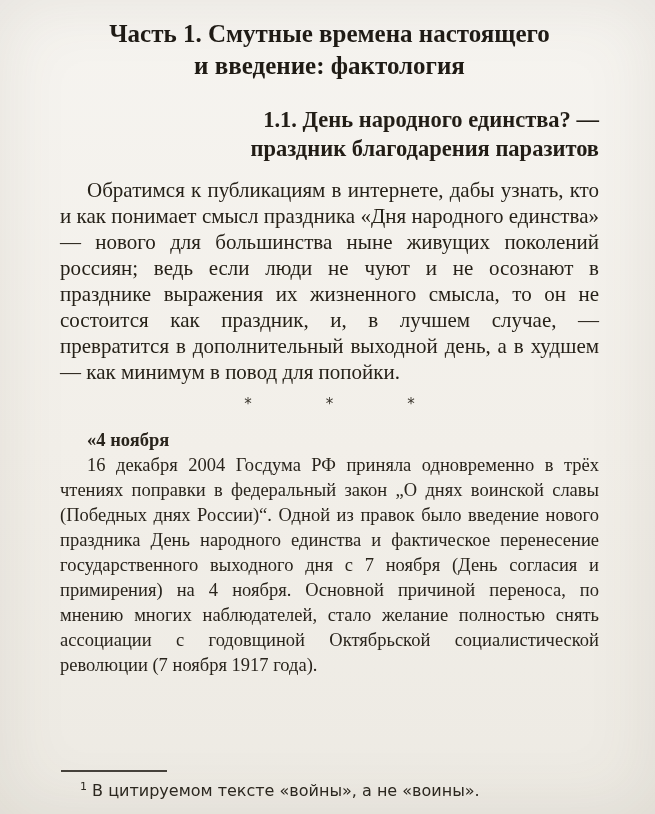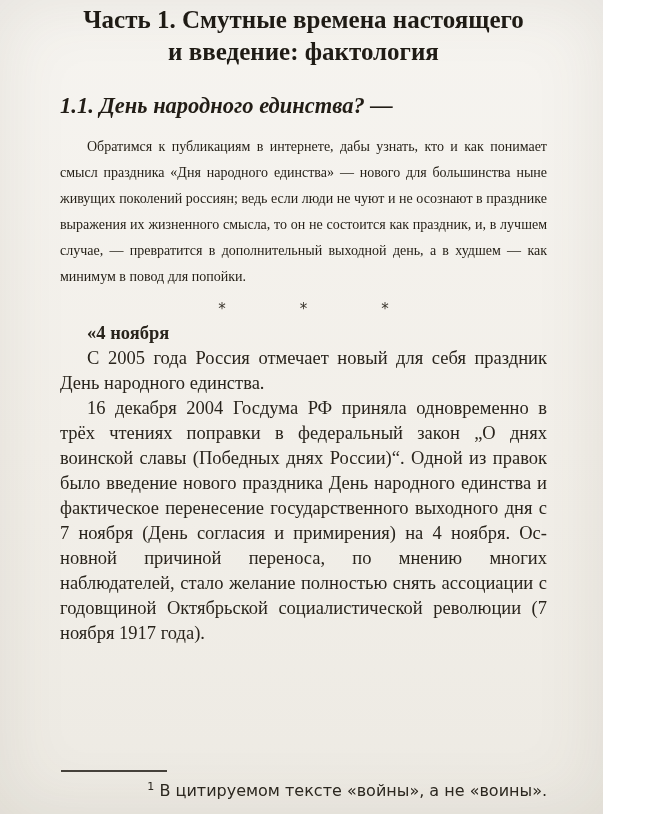--- a/index.html
+++ b/index.html
@@ -1,66 +1,65 @@
 <!DOCTYPE html>
 <html lang="ru"><head>
 <meta charset="utf-8">
 <style>
   html,body { margin:0; padding:0; }
   .page {
     position: relative;
-    width: 603px;
+    width: 655px;
     height: 814px;
     box-sizing: border-box;
-    padding: 2px 56px 0 60px;
+    padding: 16px 56px 0 60px;
     background: linear-gradient(180deg, #f6f4f0 0%, #f2efe9 55%, #edeae3 100%);
     box-shadow: inset 0 0 70px rgba(90,80,60,0.10);
     font-family: "Liberation Serif", serif;
     color: #262118;
     overflow: hidden;
   }
   .part-title {
     margin: 2px 0 0;
     font-size: 25px;
     line-height: 32px;
     font-weight: bold;
     text-align: center;
     color: #1f1b15;
   }
   .part-title .tl, .section-title .tl { display: block; }
   .section-title {
     margin: 23px 0 0;
     font-size: 22.5px;
     line-height: 29px;
     font-weight: bold;
-    font-style: italic;
-    text-align: left;
+    text-align: right;
     color: #221d16;
   }
   .intro {
     margin: 14px 0 0;
-    font-size: 14px;
+    font-size: 21px;
     line-height: 26px;
     text-align: justify;
     text-indent: 27px;
   }
   .stars {
     display: flex;
     justify-content: center;
     align-items: center;
     gap: 74px;
     height: 24px;
     margin: 5px 0 1px;
     font-family: "DejaVu Sans", sans-serif;
     font-size: 15px;
     color: #39342c;
   }
   .stars span { display: inline-block; transform: translateY(2px); }
   .quote {
-    margin-top: 2px;
+    margin-top: 14px;
     font-size: 18.5px;
     line-height: 25px;
     color: #29241c;
   }
   .quote p { margin: 0; text-align: justify; text-indent: 27px; }
   .quote .q-head { font-weight: bold; text-align: left; }
   .quote b { font-weight: bold; }
   sup.fnref {
     font-size: 12px;
     vertical-align: super;
@@ -79,53 +78,52 @@
     background: #45413a;
     margin-left: 1px;
   }
   .footnote {
     margin: 8px 0 0;
     padding-left: 20px;
     font-family: "DejaVu Sans", sans-serif;
     font-size: 16px;
     line-height: 22px;
     color: #2b271f;
-    text-align: right;
   }
   .footnote sup.fn-marker {
     font-size: 11px;
     vertical-align: super;
     line-height: 0;
   }
 </style>
 </head>
 <body>
 
 <div class="page">
 
   <h1 class="part-title">
       <span class="tl">Часть 1. Смутные времена настоящего</span>
       <span class="tl">и введение: фактология</span>
     </h1>
 
   <h2 class="section-title">
       <span class="tl">1.1. День народного единства? —</span>
+      <span class="tl">праздник благодарения паразитов</span>
     </h2>
 
   <p class="intro">Обратимся к публикациям в интернете, дабы узнать, кто и как понимает смысл праздника «Дня народного единства» — нового для большинства ныне живущих поколений россиян; ведь если люди не чуют и не осознают в празднике выраже­ния их жизненного смысла, то он не состоится как праздник, и, в лучшем случае, — превратится в дополнительный выходной день, а в худшем — как минимум в повод для попойки.</p>
 
   <div class="stars">
       <span>*</span>
       <span>*</span>
       <span>*</span>
     </div>
 
   <div class="quote">
     <p class="q-head">«4 ноября</p>
-    <p>С 2005 года Россия отмечает новый для себя праздник День народ­ного единства.</p>
     <p>16 декабря 2004 Госдума РФ приняла одновременно в трёх чтени­ях поправки в федеральный закон „О днях воинской славы (Победных днях России)“. Одной из правок было введение нового праздника День народного единства и фактическое перенесение государственного вы­ходного дня с 7 ноября (День согласия и примирения) на 4 ноября. Ос­новной причиной переноса, по мнению многих наблюдателей, стало желание полностью снять ассоциации с годовщиной Октябрьской со­циалистической революции (7 ноября 1917 года).</p>
   </div>
 
   <div class="footnote-area">
     <div class="fn-rule"></div>
     <p class="footnote"><sup class="fn-marker">1</sup>
       <span>В цитируемом тексте «войны», а не «воины».</span></p>
   </div>
 
 </div>

